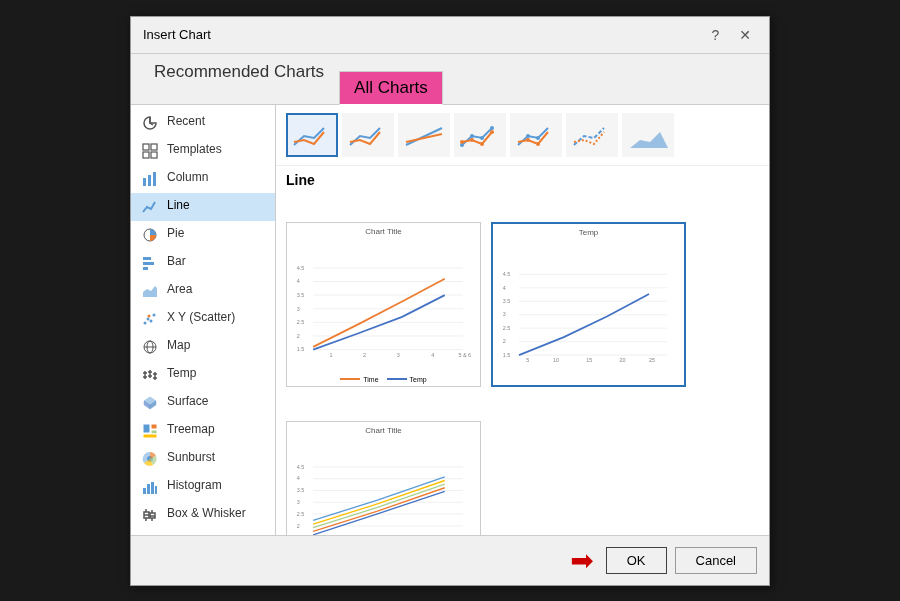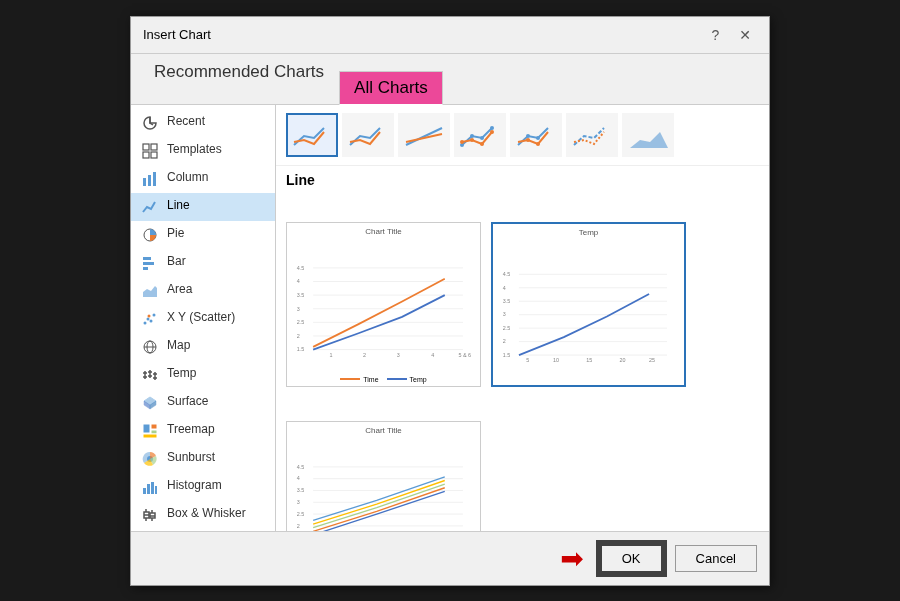--- a/index.html
+++ b/index.html
@@ -196,21 +196,21 @@
     }
     .footer-btn {
       padding: 5px 20px;
       font-size: 13px;
       cursor: pointer;
       border: 1px solid #999;
       background: #f0f0f0;
     }
     .ok-btn {
       background: #f0f0f0;
-      border: 6px solid #404040;
+      border: 1px solid #404040;
     }
     .arrow-indicator {
       color: #cc0000;
       font-size: 28px;
       margin-right: 4px;
     }
   </style>
 </head>
 <body>
 

